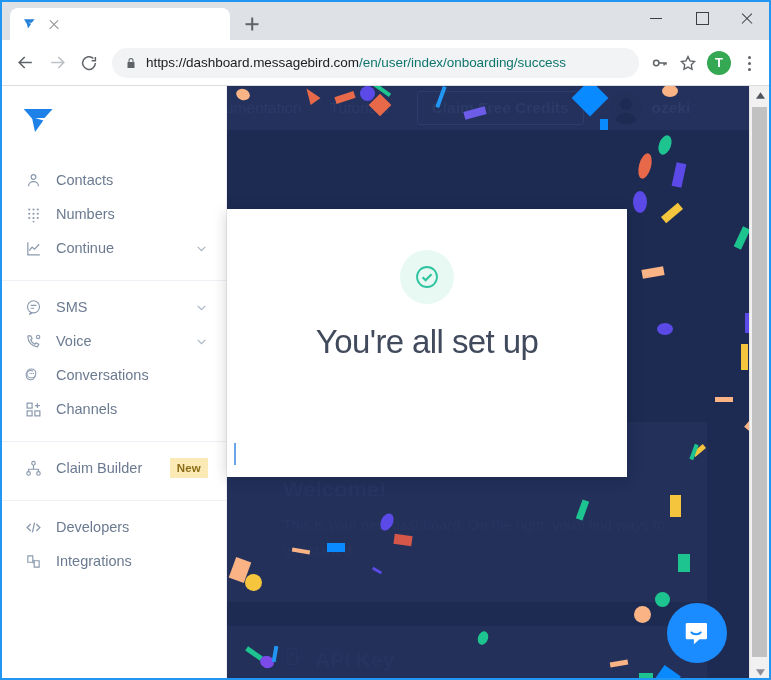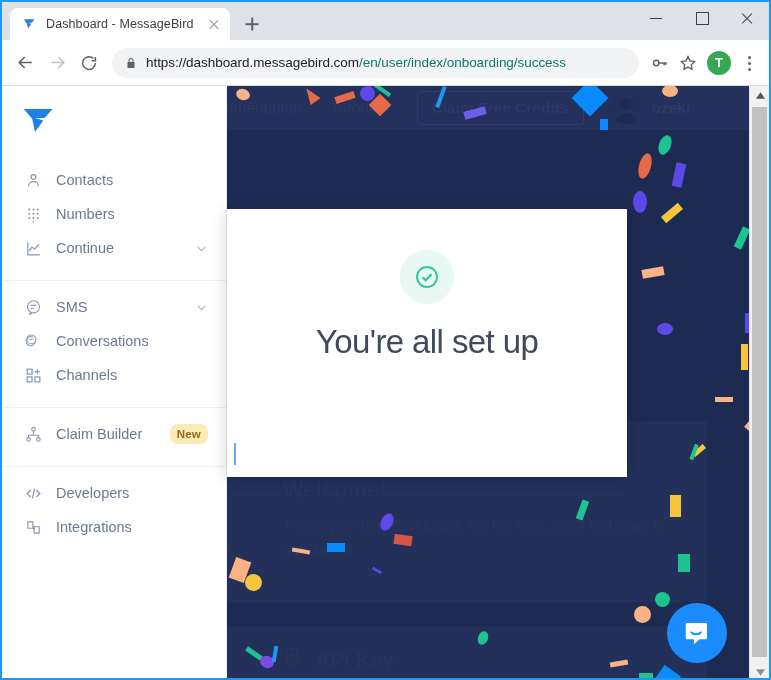--- a/index.html
+++ b/index.html
@@ -192,21 +192,21 @@
     color: #8a99ad;
   }
   .nav-label { flex: 1 1 auto; white-space: nowrap; }
   .chev { width: 13px; height: 13px; flex:0 0 auto; color:#aab6c6; display:flex; }
   .badge-new {
     background: #fbe9b6;
     color: #8a6d16;
     font-size: 11.5px;
     font-weight: bold;
     padding: 4px 7px;
-    border-radius: 8px;
+    border-radius: 0;
     letter-spacing: .2px;
     flex: 0 0 auto;
   }
 
   
   .page {
     position: absolute;
     left: 225px; top: 0;
     right: 20px; bottom: 0;
     background: #1d2b53;
@@ -361,21 +361,20 @@
 
 <div id="app">
 
   <div class="tabstrip">
     <div class="tab">
       <span class="tab-fav">
         <svg width="16" height="16" viewBox="0 0 24 24">
           <path d="M3 5h16l-4.5 5.2H9.2l4.6 1.4L9 18.6 7.4 12 3 5z" fill="#2481d7"></path>
         </svg>
       </span>
-      <span class="tab-title">Dashboard - MessageBird</span>
       <span class="tab-close"></span>
     </div>
     <div class="newtab"></div>
 
     <div class="winctrls">
       <div class="wc wc-min"></div>
       <div class="wc wc-max"></div>
       <div class="wc wc-close"></div>
     </div>
   </div>
@@ -583,20 +582,34 @@
               </span>
               <span class="nav-label">SMS</span>
               <span class="chev">
                 <svg width="13" height="13" viewBox="0 0 24 24" fill="none" stroke="currentColor" stroke-width="2.2">
                   <path d="M5 9l7 7 7-7"></path>
                 </svg>
               </span>
             </div>
             <div class="nav-item">
               <span class="nav-icon">
+                <svg width="17" height="17" viewBox="0 0 24 24" fill="none" stroke="currentColor" stroke-width="1.6">
+                  <path d="M4 5c0 8 6 14 13.5 14.5l2-3.5-4-2-1.7 1.8C11 14.5 9 12.2 8 9.5L10 8 8 4 4.5 4z"></path>
+                  <circle cx="18.5" cy="5.5" r="2.4"></circle>
+                </svg>
+              </span>
+              <span class="nav-label">Voice</span>
+              <span class="chev">
+                <svg width="13" height="13" viewBox="0 0 24 24" fill="none" stroke="currentColor" stroke-width="2.2">
+                  <path d="M5 9l7 7 7-7"></path>
+                </svg>
+              </span>
+            </div>
+            <div class="nav-item">
+              <span class="nav-icon">
                 <svg width="17" height="17" viewBox="0 0 24 24" fill="none" stroke="currentColor" stroke-width="1.5">
                   <path d="M14.5 11.5a6.5 6.5 0 1 1-3.2-5.6"></path>
                   <circle cx="9" cy="9" r="6.3"></circle>
                   <circle cx="7" cy="9" r=".9" fill="currentColor" stroke="none"></circle>
                   <circle cx="9.5" cy="9" r=".9" fill="currentColor" stroke="none"></circle>
                   <circle cx="12" cy="9" r=".9" fill="currentColor" stroke="none"></circle>
                 </svg>
               </span>
               <span class="nav-label">Conversations</span>
             </div>

